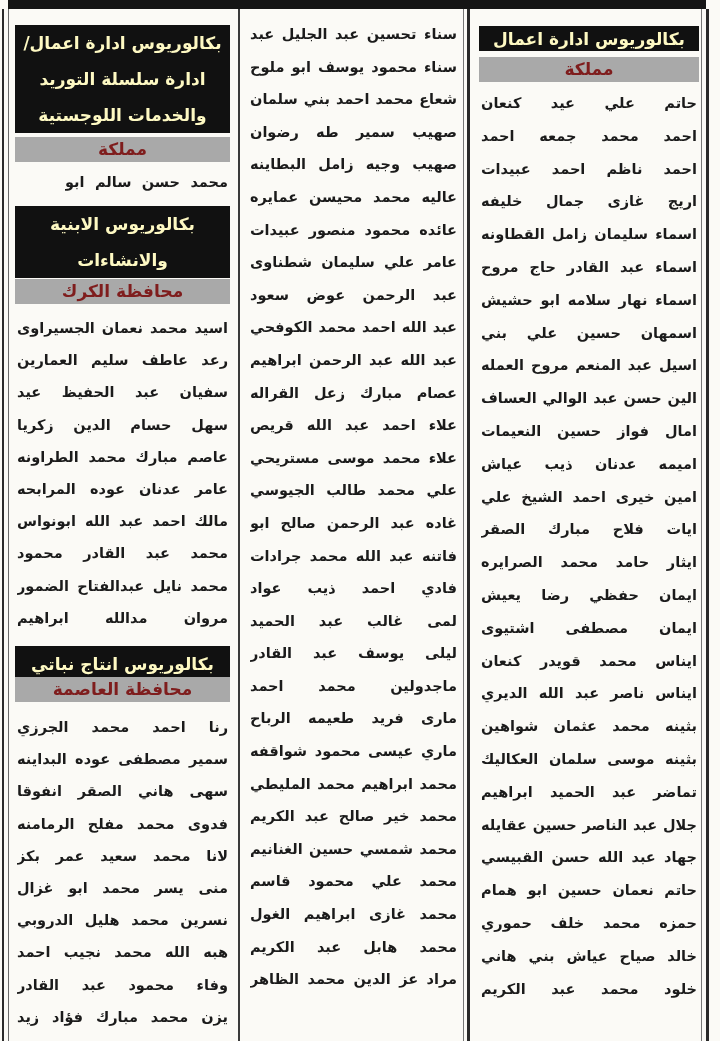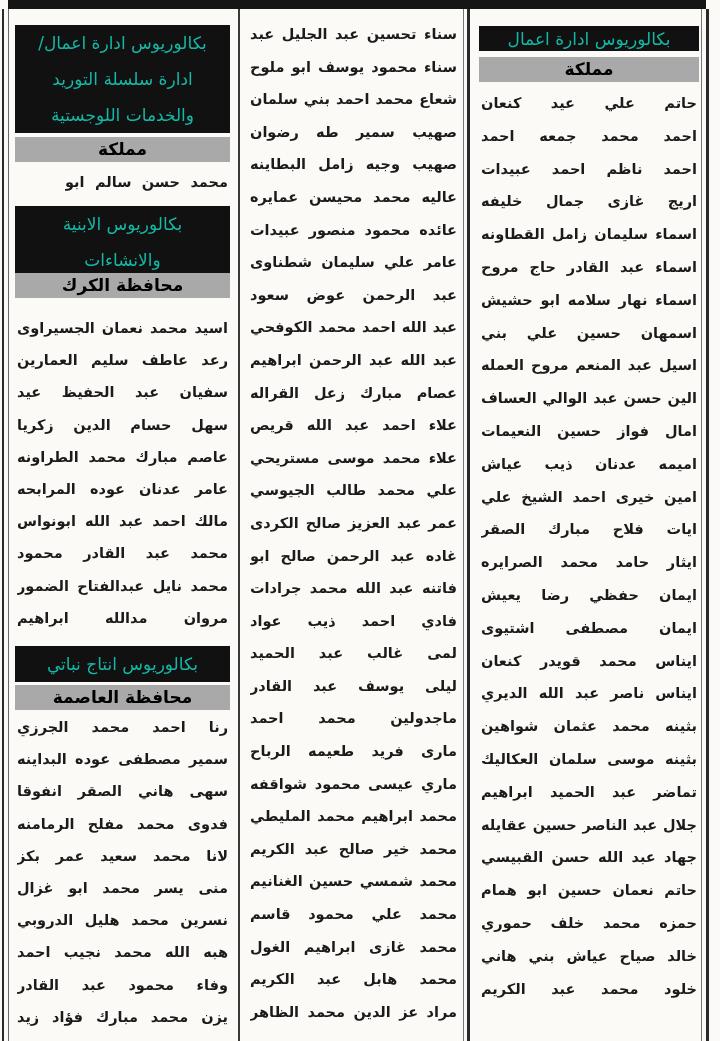--- a/index.html
+++ b/index.html
@@ -23,28 +23,28 @@
   .v-mid-right{left:467px;width:3px;}
   .v-right-thin{left:701px;width:1px;background:#777;}
   .v-right{left:706px;width:3px;}
 
   .col{position:absolute;top:9px;}
   .col-right{left:477px;width:224px;}
   .col-middle{left:246px;width:215px;}
   .col-left{left:13px;width:219px;}
 
   .black-header{
-    background:#111;color:#14b8a6;
-    font-weight:normal;text-align:center;
+    background:#111;color:#fef9c3;
+    font-weight:bold;text-align:center;
     letter-spacing:0.5px;
     position:absolute;left:2px;right:2px;
   }
   .black-header .hline{line-height:36px;font-size:17px;height:36px;overflow:hidden;}
   .gray-bar{
-    background:#a9a9a9;color:#000000;
+    background:#a9a9a9;color:#7f1d1d;
     font-weight:bold;text-align:center;
     font-size:17px;line-height:25px;height:25px;
     position:absolute;left:2px;right:2px;overflow:hidden;
   }
   .names{position:absolute;left:4px;right:4px;}
   .name{
     direction:rtl;
     text-align:justify;
     text-align-last:justify;
     font-size:14.5px;
@@ -62,24 +62,24 @@
   .r-names{top:78px;}
 
   
   .m-names{top:9px;}
 
   
   .l-box1{top:16px;}
   .l-gray1{top:128px;}
   .l-names1{top:157px;margin-left:48px;}
   .l-box2{top:197px;}
-  .l-gray2{top:264px;}
+  .l-gray2{top:270px;}
   .l-names2{top:303px;}
   .l-box3{top:637px;}
-  .l-gray3{top:668px;margin-top:8px;}
+  .l-gray3{top:668px;}
   .l-names3{top:702px;}
 </style>
 </head>
 <body>
 
 <div class="page">
 
   <div class="topbar"></div>
 
   <div class="vline v-outer-left"></div>
@@ -135,21 +135,20 @@
         <div class="name">عاليه محمد محيسن عمايره</div>
         <div class="name">عائده محمود منصور عبيدات</div>
         <div class="name">عامر علي سليمان شطناوى</div>
         <div class="name">عبد الرحمن عوض سعود الصقر</div>
         <div class="name">عبد الله احمد محمد الكوفحي</div>
         <div class="name">عبد الله عبد الرحمن ابراهيم شخاتره</div>
         <div class="name">عصام مبارك زعل القراله</div>
         <div class="name">علاء احمد عبد الله قريص</div>
         <div class="name">علاء محمد موسى مستريحي</div>
         <div class="name">علي محمد طالب الجيوسي</div>
-        <div class="name">عمر عبد العزيز صالح الكردى</div>
         <div class="name">غاده عبد الرحمن صالح ابو حسين</div>
         <div class="name">فاتنه عبد الله محمد جرادات</div>
         <div class="name">فادي احمد ذيب عواد</div>
         <div class="name">لمى غالب عبد الحميد الصبيحي</div>
         <div class="name">ليلى يوسف عبد القادر طبيشات</div>
         <div class="name">ماجدولين محمد احمد الفريحات</div>
         <div class="name">مارى فريد طعيمه الرباح</div>
         <div class="name">ماري عيسى محمود شواقفه</div>
         <div class="name">محمد ابراهيم محمد المليطي</div>
         <div class="name">محمد خير صالح عبد الكريم قبيعه</div>

